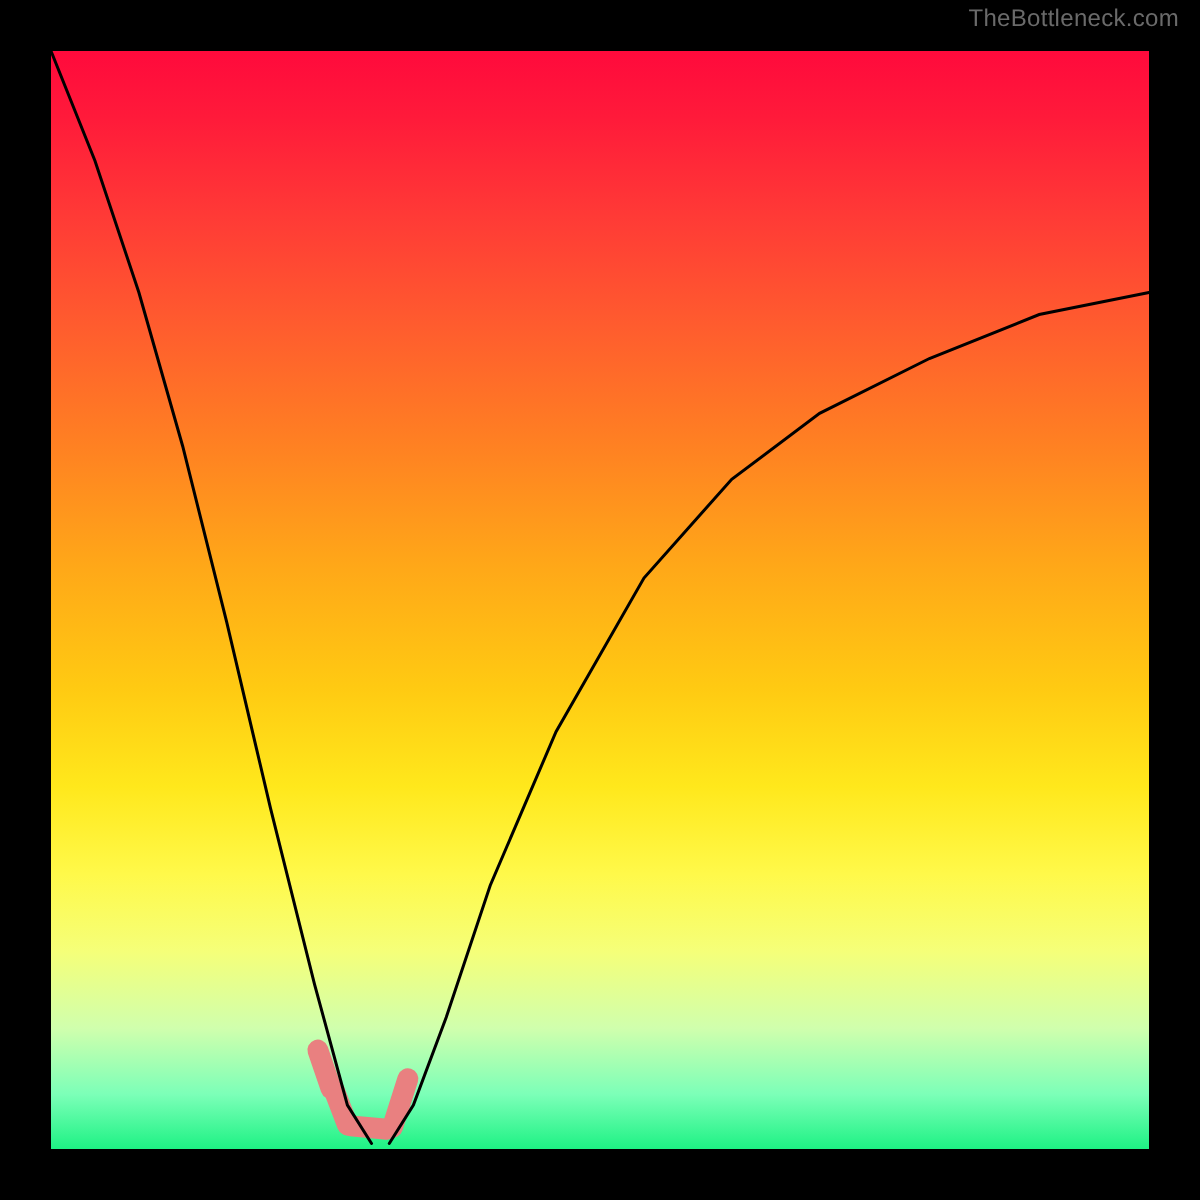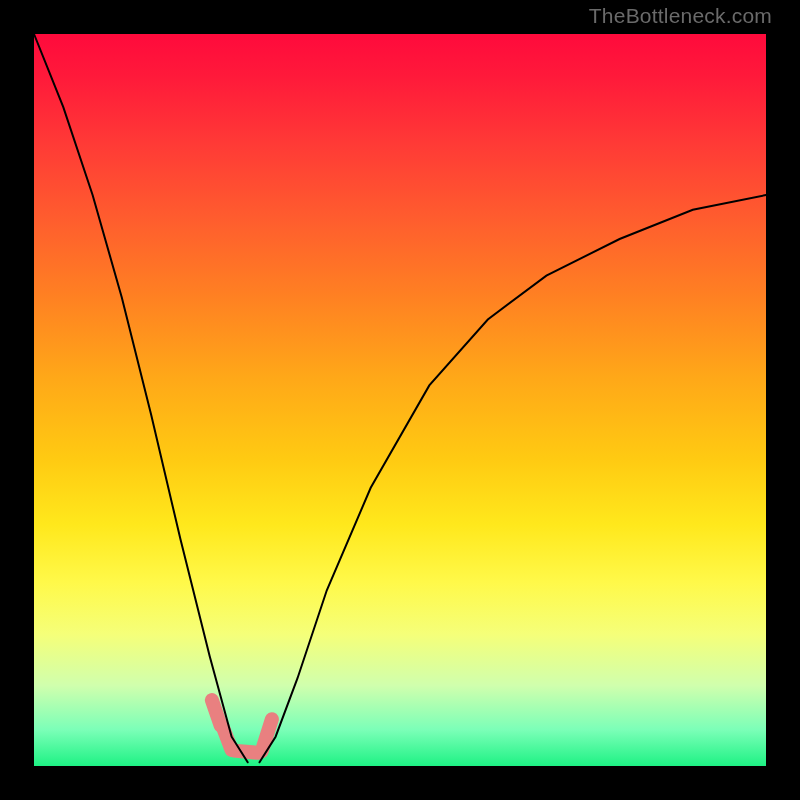--- a/index.html
+++ b/index.html
@@ -33,23 +33,23 @@
       #fff94a 75%,
       #f5ff79 82%,
       #d0ffad 89%,
       #7cffb8 95%,
       #1ef284 100%
     );
   }
   .watermark {
     position: absolute;
     top: 4px;
-    right: 28px;
+    right: 14px;
     color: #6a6a6a;
-    font-size: 21px;
+    font-size: 16px;
     font-weight: 400;
     letter-spacing: 0.2px;
     user-select: none;
   }
   svg.curves {
     position: absolute;
     left: 0;
     top: 0;
   }
 </style>

